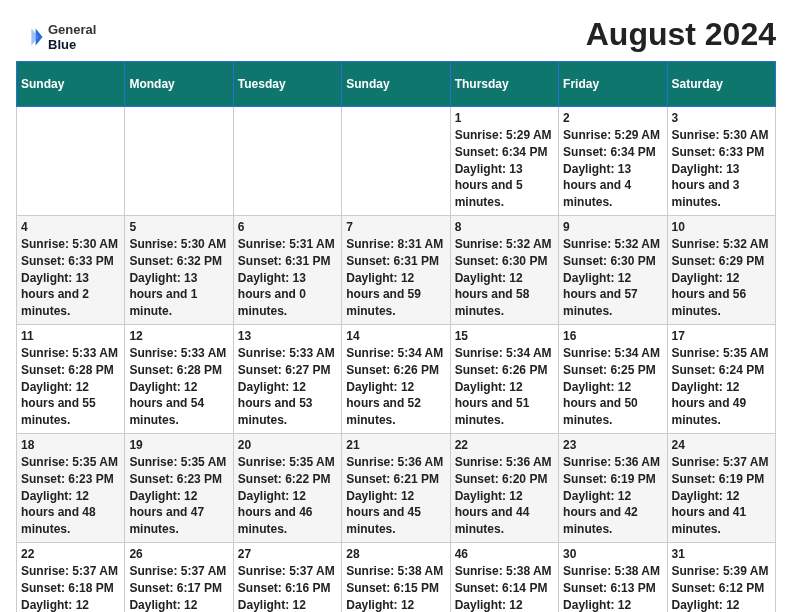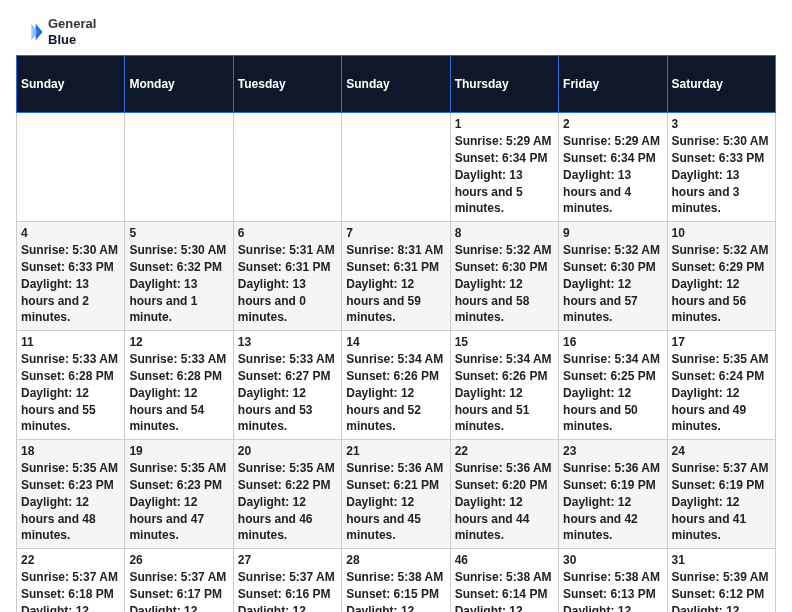--- a/index.html
+++ b/index.html
@@ -46,23 +46,23 @@
       font-size: 15px;
       color: #444;
       font-weight: normal;
     }
     .calendar {
       width: 100%;
       border-collapse: collapse;
       font-size: 11px;
     }
     .calendar thead tr th {
-      background: #0f172a;
+      background: #0f766e;
       color: #fff;
-      padding: 21px 4px;
+      padding: 15px 4px;
       text-align: left;
       font-size: 12px;
       border: 1px solid #2a6dd9;
     }
     .calendar tbody tr td {
       vertical-align: top;
       border: 1px solid #ccc;
       padding: 4px 4px;
       width: calc(100% / 7);
       min-height: 80px;
@@ -96,20 +96,21 @@
     <svg class="logo-icon" viewBox="0 0 40 40">
       <polygon points="28,8 38,20 28,32" fill="#2a6dd9"></polygon>
       <polygon points="22,8 32,20 22,32" fill="#5a9aff" opacity="0.6"></polygon>
     </svg>
     <div class="logo-text">
       <span class="general">General</span>
       <span class="blue">Blue</span>
     </div>
   </div>
   <div class="title-block">
+    <h1>August 2024</h1>
   </div>
 </div>
 
 <table class="calendar">
   <thead>
     <tr>
     <th>Sunday</th>
         <th>Monday</th>
         <th>Tuesday</th>
         <th>Sunday</th>

